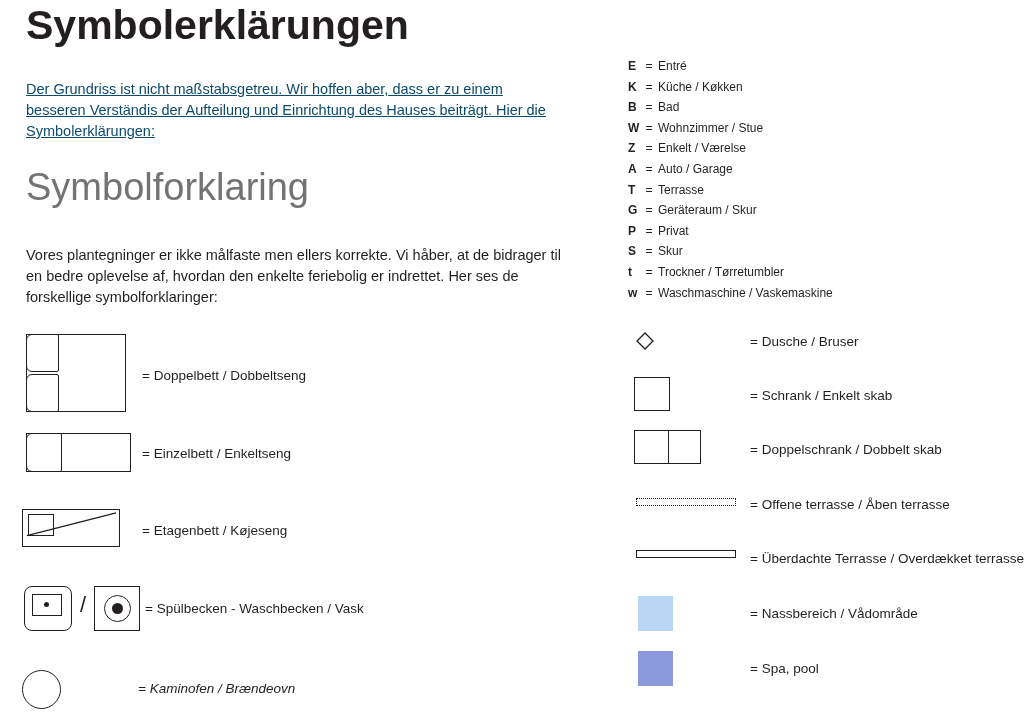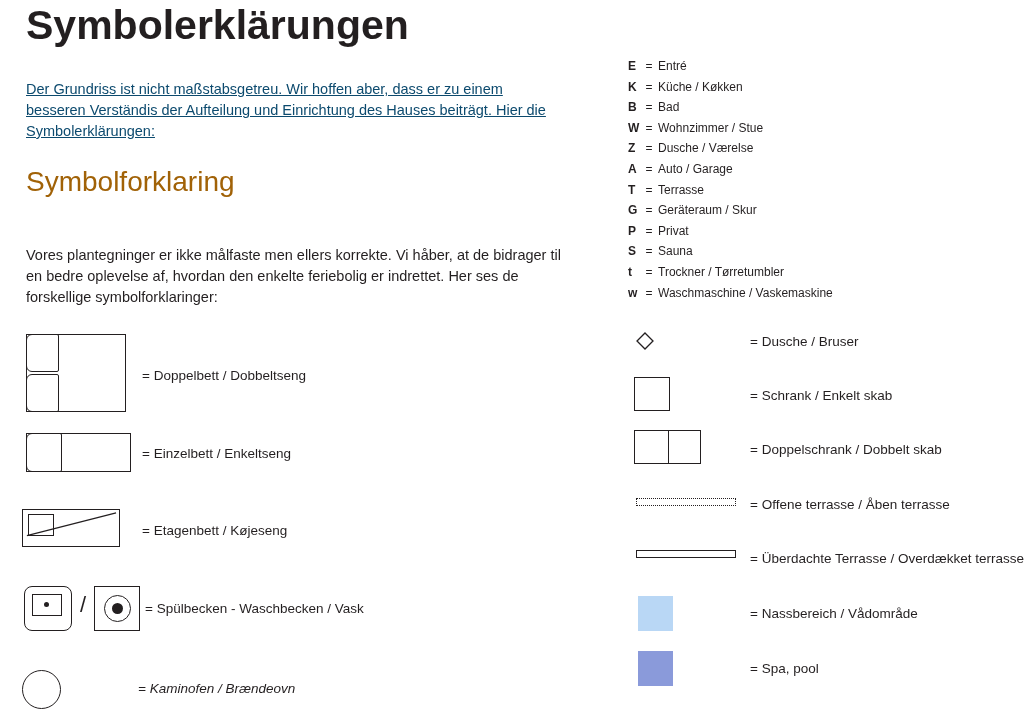--- a/index.html
+++ b/index.html
@@ -44,28 +44,28 @@
     position: absolute;
     top: 64px;
     left: 0;
     width: 520px;
     font-size: 14.5px;
     line-height: 21px;
     color: #0c4a6e;
     text-decoration: underline;
   }
   h1.title-dk {
-    font-size: 28px;
+    font-size: 38px;
     font-weight: normal;
     margin: 0;
     padding: 0;
     position: absolute;
     top: 166px;
     left: 0;
-    color: #a16207;
+    color: #737373;
   }
   .para-dk {
     position: absolute;
     top: 230px;
     left: 0;
     width: 545px;
     font-size: 14.5px;
     line-height: 21px;
     color: #231f20;
   }
@@ -388,36 +388,36 @@
     <div class="abbr-row">
       <span class="abbr-key">K</span><span class="abbr-eq">=</span><span class="abbr-val">Küche / Køkken</span>
     </div>
     <div class="abbr-row">
       <span class="abbr-key">B</span><span class="abbr-eq">=</span><span class="abbr-val">Bad</span>
     </div>
     <div class="abbr-row">
       <span class="abbr-key">W</span><span class="abbr-eq">=</span><span class="abbr-val">Wohnzimmer / Stue</span>
     </div>
     <div class="abbr-row">
-      <span class="abbr-key">Z</span><span class="abbr-eq">=</span><span class="abbr-val">Dusche / Værelse</span>
+      <span class="abbr-key">Z</span><span class="abbr-eq">=</span><span class="abbr-val">Enkelt / Værelse</span>
     </div>
     <div class="abbr-row">
       <span class="abbr-key">A</span><span class="abbr-eq">=</span><span class="abbr-val">Auto / Garage</span>
     </div>
     <div class="abbr-row">
       <span class="abbr-key">T</span><span class="abbr-eq">=</span><span class="abbr-val">Terrasse</span>
     </div>
     <div class="abbr-row">
       <span class="abbr-key">G</span><span class="abbr-eq">=</span><span class="abbr-val">Geräteraum / Skur</span>
     </div>
     <div class="abbr-row">
       <span class="abbr-key">P</span><span class="abbr-eq">=</span><span class="abbr-val">Privat</span>
     </div>
     <div class="abbr-row">
-      <span class="abbr-key">S</span><span class="abbr-eq">=</span><span class="abbr-val">Sauna</span>
+      <span class="abbr-key">S</span><span class="abbr-eq">=</span><span class="abbr-val">Skur</span>
     </div>
     <div class="abbr-row">
       <span class="abbr-key">t</span><span class="abbr-eq">=</span><span class="abbr-val">Trockner / Tørretumbler</span>
     </div>
     <div class="abbr-row">
       <span class="abbr-key">w</span><span class="abbr-eq">=</span><span class="abbr-val">Waschmaschine / Vaskemaskine</span>
     </div>
   </div>
 
   <svg class="shower" viewBox="0 0 18 18">

